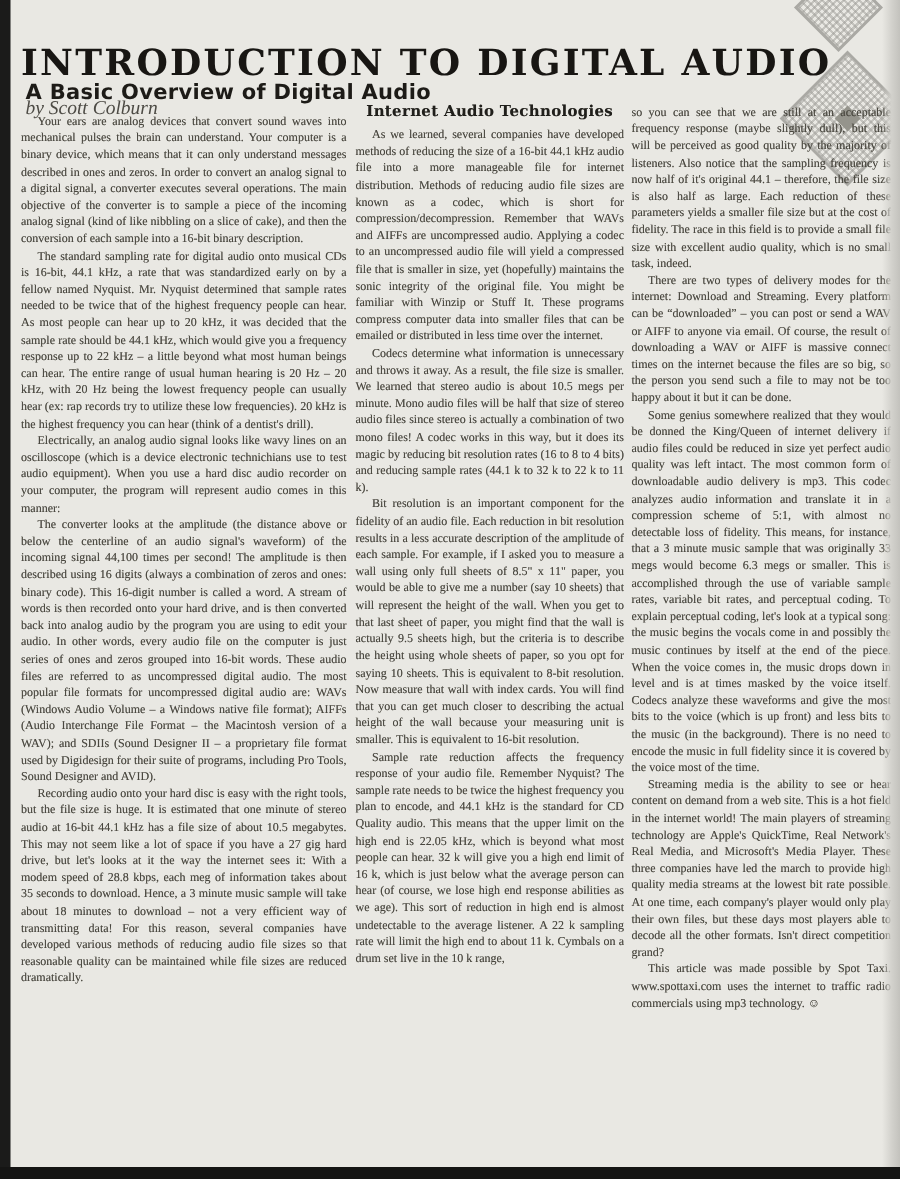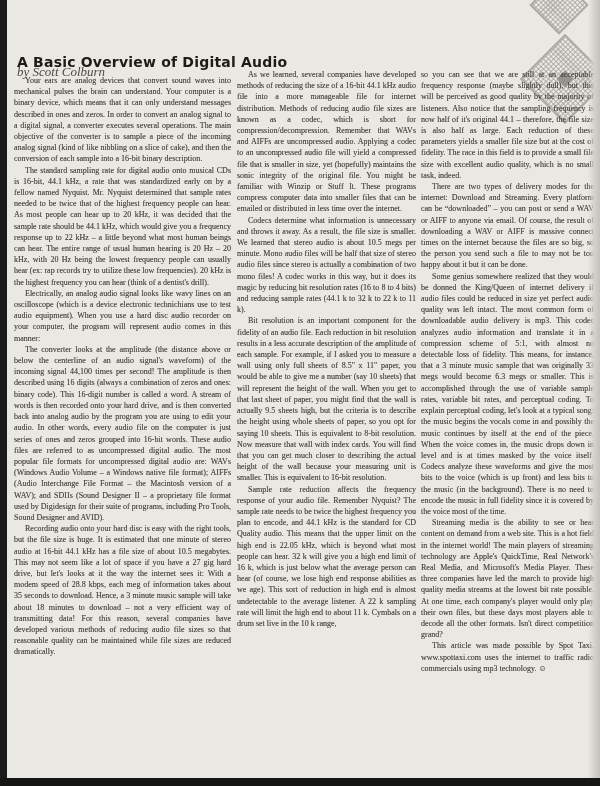--- a/index.html
+++ b/index.html
@@ -61,32 +61,34 @@
 </head>
 <body>
 
 <div class="page">
 
   <div class="diamond diamond-small"></div>
   <div class="diamond diamond-large">
     <div class="diamond-core"></div>
   </div>
 
+  <h1 class="title">INTRODUCTION TO DIGITAL AUDIO</h1>
   <h2 class="subtitle">A Basic Overview of Digital Audio</h2>
   <div class="byline">by Scott Colburn</div>
 
   <div class="col col-1">
     <p>Your ears are analog devices that convert sound waves into mechanical pulses the brain can understand. Your computer is a binary device, which means that it can only understand messages described in ones and zeros. In order to convert an analog signal to a digital signal, a converter executes several operations. The main objective of the converter is to sample a piece of the incoming analog signal (kind of like nibbling on a slice of cake), and then the conversion of each sample into a 16-bit binary description.</p>
     <p>The standard sampling rate for digital audio onto musical CDs is 16-bit, 44.1 kHz, a rate that was standardized early on by a fellow named Nyquist. Mr. Nyquist determined that sample rates needed to be twice that of the highest frequency people can hear. As most people can hear up to 20 kHz, it was decided that the sample rate should be 44.1 kHz, which would give you a frequency response up to 22 kHz – a little beyond what most human beings can hear. The entire range of usual human hearing is 20 Hz – 20 kHz, with 20 Hz being the lowest frequency people can usually hear (ex: rap records try to utilize these low frequencies). 20 kHz is the highest frequency you can hear (think of a dentist's drill).</p>
     <p>Electrically, an analog audio signal looks like wavy lines on an oscilloscope (which is a device electronic technichians use to test audio equipment). When you use a hard disc audio recorder on your computer, the program will represent audio comes in this manner:</p>
     <p>The converter looks at the amplitude (the distance above or below the centerline of an audio signal's waveform) of the incoming signal 44,100 times per second! The amplitude is then described using 16 digits (always a combination of zeros and ones: binary code). This 16-digit number is called a word. A stream of words is then recorded onto your hard drive, and is then converted back into analog audio by the program you are using to edit your audio. In other words, every audio file on the computer is just series of ones and zeros grouped into 16-bit words. These audio files are referred to as uncompressed digital audio. The most popular file formats for uncompressed digital audio are: WAVs (Windows Audio Volume – a Windows native file format); AIFFs (Audio Interchange File Format – the Macintosh version of a WAV); and SDIIs (Sound Designer II – a proprietary file format used by Digidesign for their suite of programs, including Pro Tools, Sound Designer and AVID).</p>
     <p>Recording audio onto your hard disc is easy with the right tools, but the file size is huge. It is estimated that one minute of stereo audio at 16-bit 44.1 kHz has a file size of about 10.5 megabytes. This may not seem like a lot of space if you have a 27 gig hard drive, but let's looks at it the way the internet sees it: With a modem speed of 28.8 kbps, each meg of information takes about 35 seconds to download. Hence, a 3 minute music sample will take about 18 minutes to download – not a very efficient way of transmitting data! For this reason, several companies have developed various methods of reducing audio file sizes so that reasonable quality can be maintained while file sizes are reduced dramatically.</p>
   </div>
 
   <div class="col col-2">
+    <h3 class="section-heading">Internet Audio Technologies</h3>
     <p>As we learned, several companies have developed methods of reducing the size of a 16-bit 44.1 kHz audio file into a more manageable file for internet distribution. Methods of reducing audio file sizes are known as a codec, which is short for compression/decompression. Remember that WAVs and AIFFs are uncompressed audio. Applying a codec to an uncompressed audio file will yield a compressed file that is smaller in size, yet (hopefully) maintains the sonic integrity of the original file. You might be familiar with Winzip or Stuff It. These programs compress computer data into smaller files that can be emailed or distributed in less time over the internet.</p>
     <p>Codecs determine what information is unnecessary and throws it away. As a result, the file size is smaller. We learned that stereo audio is about 10.5 megs per minute. Mono audio files will be half that size of stereo audio files since stereo is actually a combination of two mono files! A codec works in this way, but it does its magic by reducing bit resolution rates (16 to 8 to 4 bits) and reducing sample rates (44.1 k to 32 k to 22 k to 11 k).</p>
     <p>Bit resolution is an important component for the fidelity of an audio file. Each reduction in bit resolution results in a less accurate description of the amplitude of each sample. For example, if I asked you to measure a wall using only full sheets of 8.5" x 11" paper, you would be able to give me a number (say 10 sheets) that will represent the height of the wall. When you get to that last sheet of paper, you might find that the wall is actually 9.5 sheets high, but the criteria is to describe the height using whole sheets of paper, so you opt for saying 10 sheets. This is equivalent to 8-bit resolution. Now measure that wall with index cards. You will find that you can get much closer to describing the actual height of the wall because your measuring unit is smaller. This is equivalent to 16-bit resolution.</p>
     <p>Sample rate reduction affects the frequency response of your audio file. Remember Nyquist? The sample rate needs to be twice the highest frequency you plan to encode, and 44.1 kHz is the standard for CD Quality audio. This means that the upper limit on the high end is 22.05 kHz, which is beyond what most people can hear. 32 k will give you a high end limit of 16 k, which is just below what the average person can hear (of course, we lose high end response abilities as we age). This sort of reduction in high end is almost undetectable to the average listener. A 22 k sampling rate will limit the high end to about 11 k. Cymbals on a drum set live in the 10 k range,</p>
   </div>
 
   <div class="col col-3">
     <p class="no-indent">so you can see that we are still at an acceptable frequency response (maybe slightly dull), but this will be perceived as good quality by the majority of listeners. Also notice that the sampling frequency is now half of it's original 44.1 – therefore, the file size is also half as large. Each reduction of these parameters yields a smaller file size but at the cost of fidelity. The race in this field is to provide a small file size with excellent audio quality, which is no small task, indeed.</p>
     <p>There are two types of delivery modes for the internet: Download and Streaming. Every platform can be “downloaded” – you can post or send a WAV or AIFF to anyone via email. Of course, the result of downloading a WAV or AIFF is massive connect times on the internet because the files are so big, so the person you send such a file to may not be too happy about it but it can be done.</p>
     <p>Some genius somewhere realized that they would be donned the King/Queen of internet delivery if audio files could be reduced in size yet perfect audio quality was left intact. The most common form of downloadable audio delivery is mp3. This codec analyzes audio information and translate it in a compression scheme of 5:1, with almost no detectable loss of fidelity. This means, for instance, that a 3 minute music sample that was originally 33 megs would become 6.3 megs or smaller. This is accomplished through the use of variable sample rates, variable bit rates, and perceptual coding. To explain perceptual coding, let's look at a typical song: the music begins the vocals come in and possibly the music continues by itself at the end of the piece. When the voice comes in, the music drops down in level and is at times masked by the voice itself. Codecs analyze these waveforms and give the most bits to the voice (which is up front) and less bits to the music (in the background). There is no need to encode the music in full fidelity since it is covered by the voice most of the time.</p>

